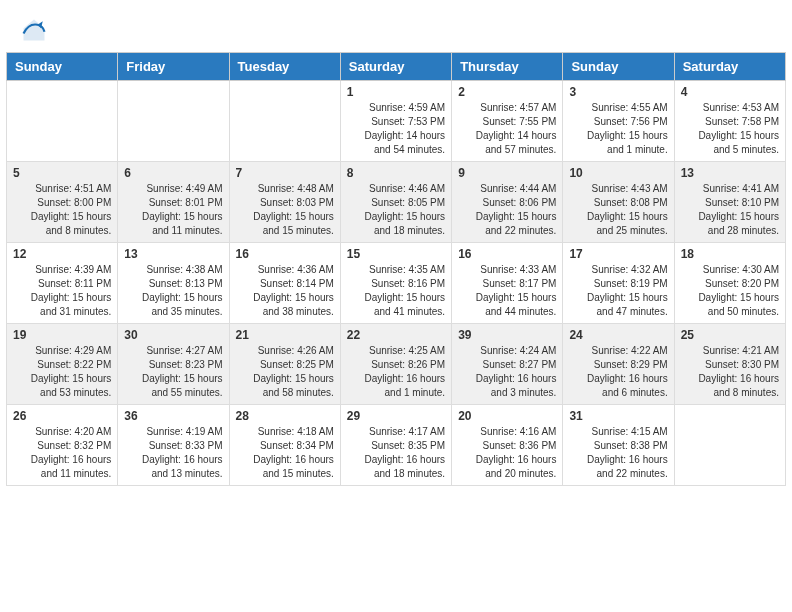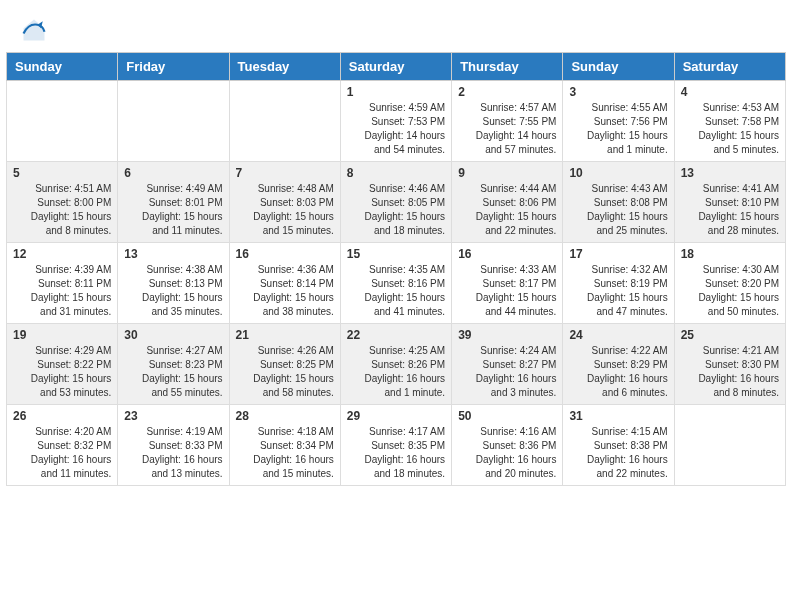--- a/index.html
+++ b/index.html
@@ -257,33 +257,33 @@
             <span class="day-number">25</span>
             <div class="day-info">Sunrise: 4:21 AM<br>Sunset: 8:30 PM<br>Daylight: 16 hours and 8 minutes.</div>
           </td>
         </tr>
         <tr>
           <td>
             <span class="day-number">26</span>
             <div class="day-info">Sunrise: 4:20 AM<br>Sunset: 8:32 PM<br>Daylight: 16 hours and 11 minutes.</div>
           </td>
           <td>
-            <span class="day-number">23</span>
+            <span class="day-number">36</span>
             <div class="day-info">Sunrise: 4:19 AM<br>Sunset: 8:33 PM<br>Daylight: 16 hours and 13 minutes.</div>
           </td>
           <td>
             <span class="day-number">28</span>
             <div class="day-info">Sunrise: 4:18 AM<br>Sunset: 8:34 PM<br>Daylight: 16 hours and 15 minutes.</div>
           </td>
           <td>
             <span class="day-number">29</span>
             <div class="day-info">Sunrise: 4:17 AM<br>Sunset: 8:35 PM<br>Daylight: 16 hours and 18 minutes.</div>
           </td>
           <td>
-            <span class="day-number">50</span>
+            <span class="day-number">20</span>
             <div class="day-info">Sunrise: 4:16 AM<br>Sunset: 8:36 PM<br>Daylight: 16 hours and 20 minutes.</div>
           </td>
           <td>
             <span class="day-number">31</span>
             <div class="day-info">Sunrise: 4:15 AM<br>Sunset: 8:38 PM<br>Daylight: 16 hours and 22 minutes.</div>
           </td>
           <td class="empty-cell"></td>
         </tr>
       </tbody>
   </table>

